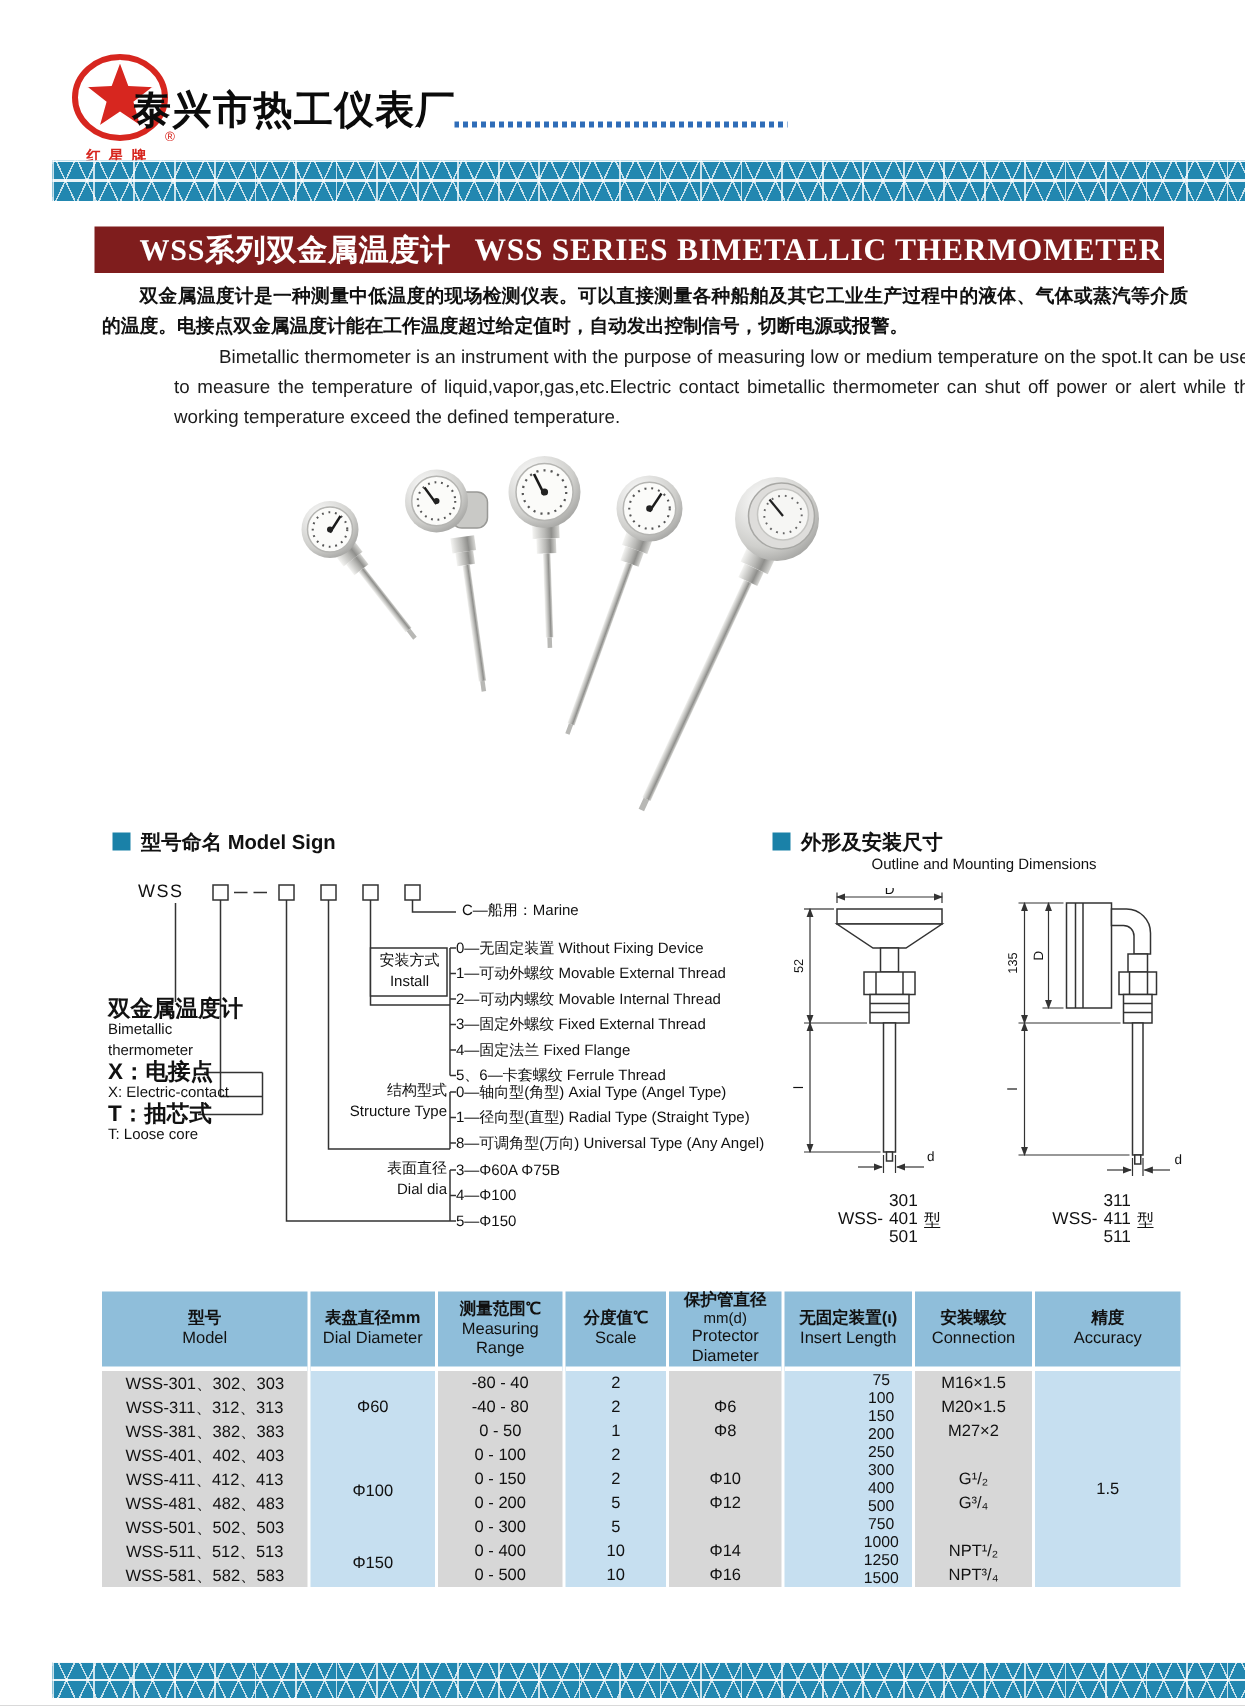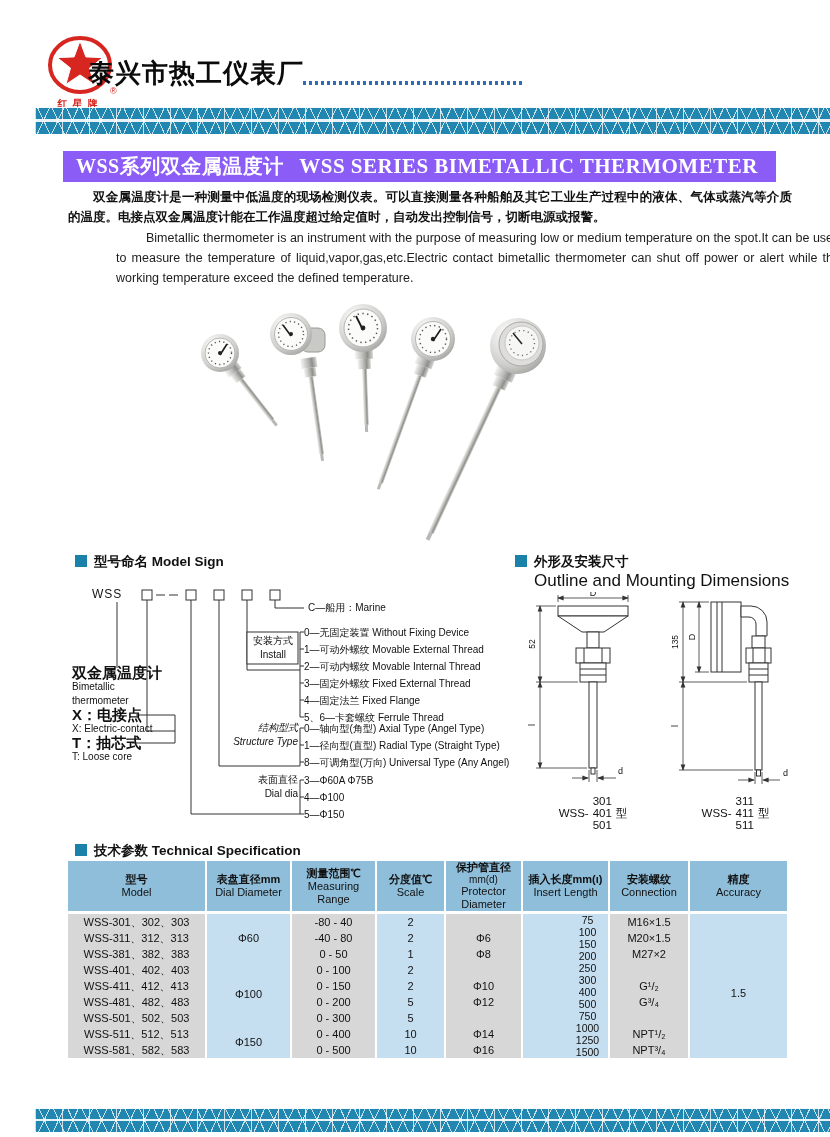--- a/index.html
+++ b/index.html
@@ -19,49 +19,49 @@
             linear-gradient(to bottom, rgba(255,255,255,.95) 0 1px, transparent 1px),
             linear-gradient(to bottom, transparent 46%, rgba(255,255,255,.9) 46%, rgba(255,255,255,.9) 54%, transparent 54%),
             repeating-linear-gradient(115deg, rgba(255,255,255,.75) 0 1px, transparent 1px 13px),
             repeating-linear-gradient(65deg, rgba(255,255,255,.75) 0 1px, transparent 1px 13px),
             repeating-linear-gradient(90deg, rgba(255,255,255,.75) 0 1px, transparent 1px 27px); }
   .band.top { top:107px; }
   .band.bottom { top:1108px; height:24px; }
 
   
   .titlebar { position:absolute; left:63px; top:151px; width:713px; height:31px;
-              background:#8b5cf6; color:#ffffff; font-family:"Liberation Serif", serif;
-              font-weight:bold; font-size:20px; line-height:31px; padding-left:13px;
+              background:#7f1d1d; color:#ffffff; font-family:"Liberation Serif", serif;
+              font-weight:bold; font-size:20px; line-height:31px; padding-left:30px;
               letter-spacing:.5px; white-space:nowrap; }
   .titlebar .en { font-size:21px; margin-left:10px; }
   .para-cn { position:absolute; left:68px; top:187px; width:724px; font-size:12.5px;
              line-height:20px; font-weight:bold; color:#111; text-align:justify; text-indent:2em; }
   .para-en { position:absolute; left:68px; top:228px; width:724px; font-size:12.5px;
              line-height:20px; color:#1c1c1c; text-align:justify; text-indent:2.4em;margin-left:48px; }
 
   
   .sec-head { position:absolute; font-size:13.5px; font-weight:bold; color:#111; }
   .sec-head .bullet { display:inline-block; width:12px; height:12px; background:#1a81a8;
                       margin-right:7px; vertical-align:-1px; }
-  .sec-sub { position:absolute; font-size:17px; color:#111; }
+  .sec-sub { position:absolute; font-size:10px; color:#111;margin-left:47px; }
 
   
   .ms-diagram { position:absolute; left:72px; top:578px; width:448px; height:252px; font-size:10px; color:#111; }
   .ms-diagram svg { position:absolute; left:0; top:0; }
   .ms-wss { position:absolute; left:20px; top:9px; font-size:12px; letter-spacing:1px; }
   .ms-left { position:absolute; left:0; top:88px; width:96px; line-height:14px; font-size:10px; }
   .ms-left .cjk { font-weight:bold; font-size:15px; }
   .ms-marine { position:absolute; left:236px; top:23px; line-height:14px; }
   .ms-opts { position:absolute; left:232px; line-height:17px; white-space:nowrap; }
   .ms-opts.install { top:46px; }
   .ms-opts.structure { top:142px; }
   .ms-opts.dial { top:194px; }
   .ms-boxlabel { position:absolute; left:176px; top:56px; width:50px; text-align:center; line-height:14px; }
   .ms-rlabel { position:absolute; left:150px; width:76px; text-align:right; line-height:14px; }
-  .ms-rlabel.structure { top:143px;font-style:italic; }
+  .ms-rlabel.structure { top:143px; }
   .ms-rlabel.dial { top:195px; }
 
   
   .ol-svg { position:absolute; }
   .caption { position:absolute; display:flex; justify-content:center; align-items:center;
              gap:4px; font-size:11.5px; color:#111; }
   .caption .col { display:flex; flex-direction:column; line-height:12px; text-align:left; }
 
   
   .spec-table { position:absolute; left:66px; top:861px; border-collapse:separate; border-spacing:2px 0; }
@@ -357,23 +357,20 @@
   <div class="caption" style="left:653px; top:795px; width:165px;">
     <span>WSS-</span>
     <span class="col">
       <span>311</span>
       <span>411</span>
       <span>511</span>
     </span>
     <span>型</span>
   </div>
 
-  <div class="sec-head" style="left:75px; top:842px;">
-    <span class="bullet"></span><span>技术参数 Technical Specification</span>
-  </div>
 
   <table class="spec-table">
     <colgroup>
       <col style="width:137px">
         <col style="width:83px">
         <col style="width:83px">
         <col style="width:67px">
       <col style="width:75px">
         <col style="width:85px">
         <col style="width:78px">
@@ -396,21 +393,21 @@
         <th>
             <div>分度值℃</div>
             <div class="en">Scale</div>
           </th>
         <th>
             <div>保护管直径</div>
             <div class="en" style="font-size:10px;line-height:11px">mm(d)</div>
             <div class="en">Protector Diameter</div>
           </th>
         <th>
-            <div>插入长度mm(ι)</div>
+            <div>无固定装置(ι)</div>
             <div class="en">Insert Length</div>
           </th>
         <th>
             <div>安装螺纹</div>
             <div class="en">Connection</div>
           </th>
         <th>
             <div>精度</div>
             <div class="en">Accuracy</div>
           </th>

